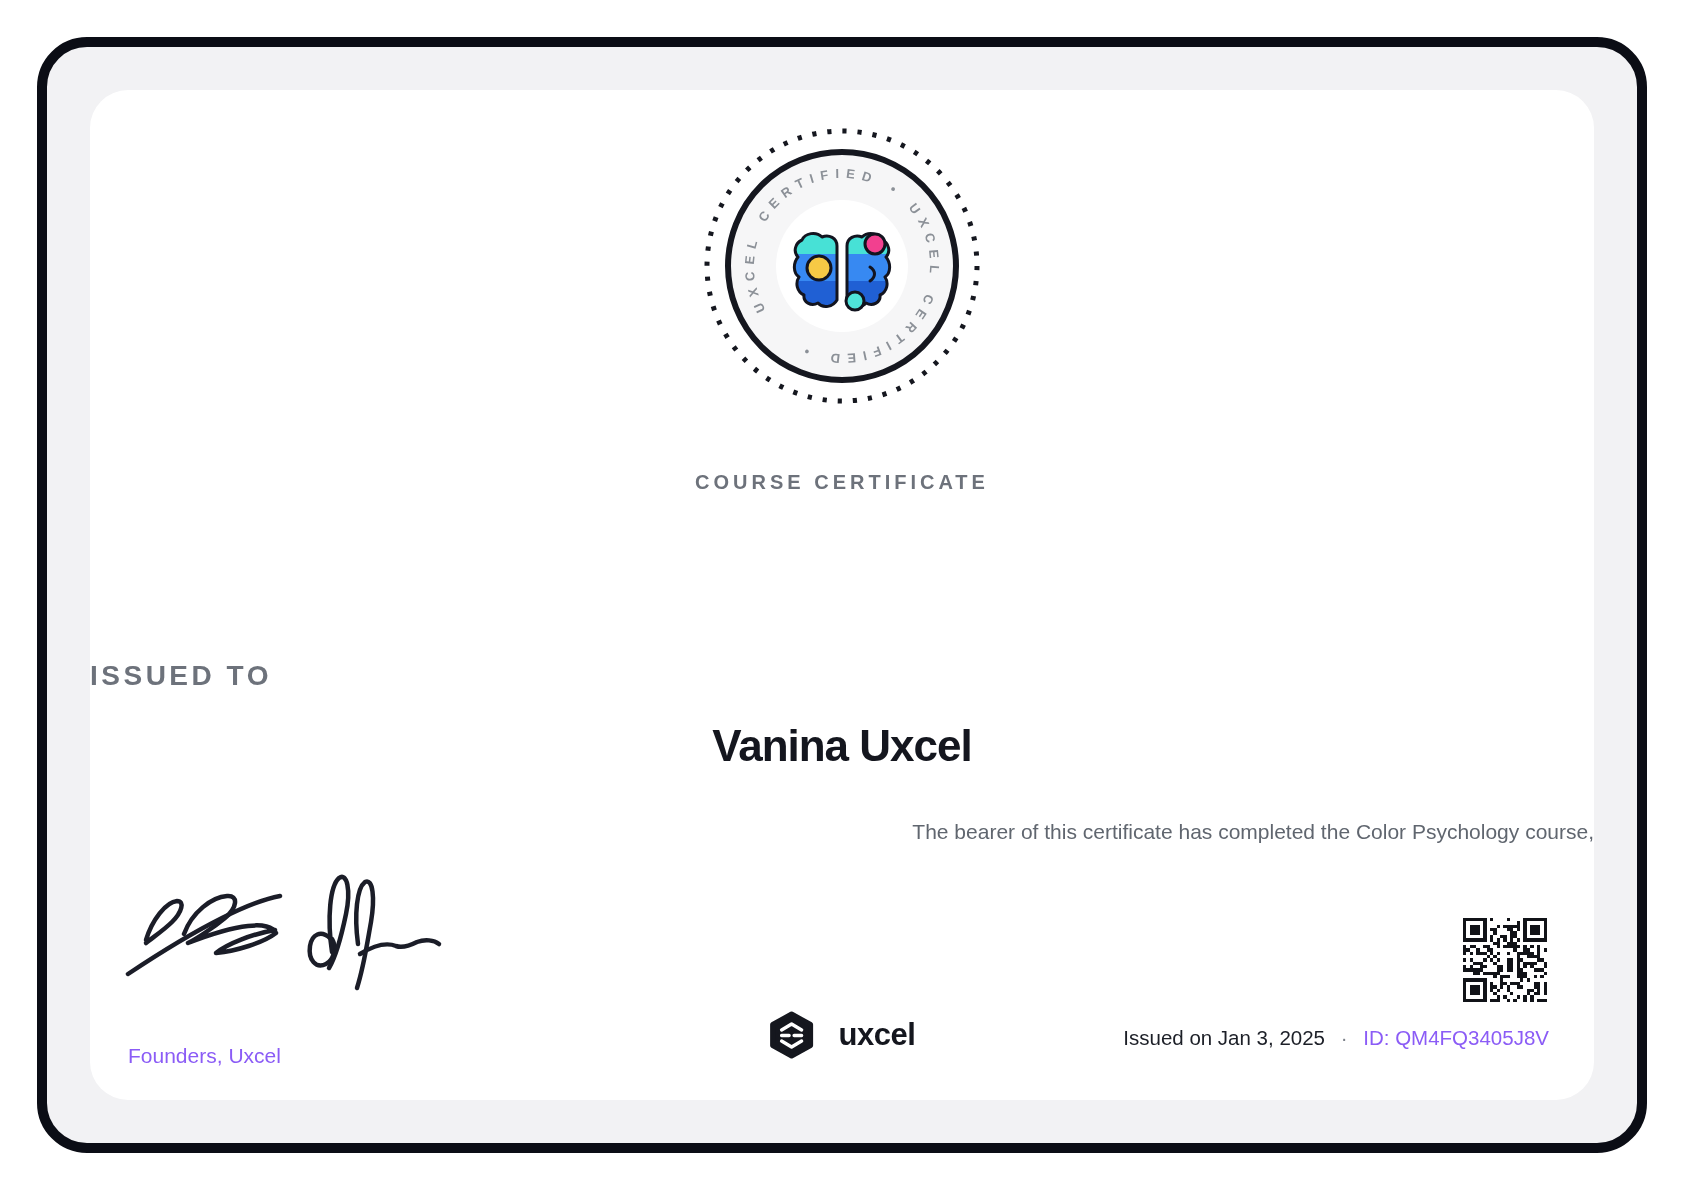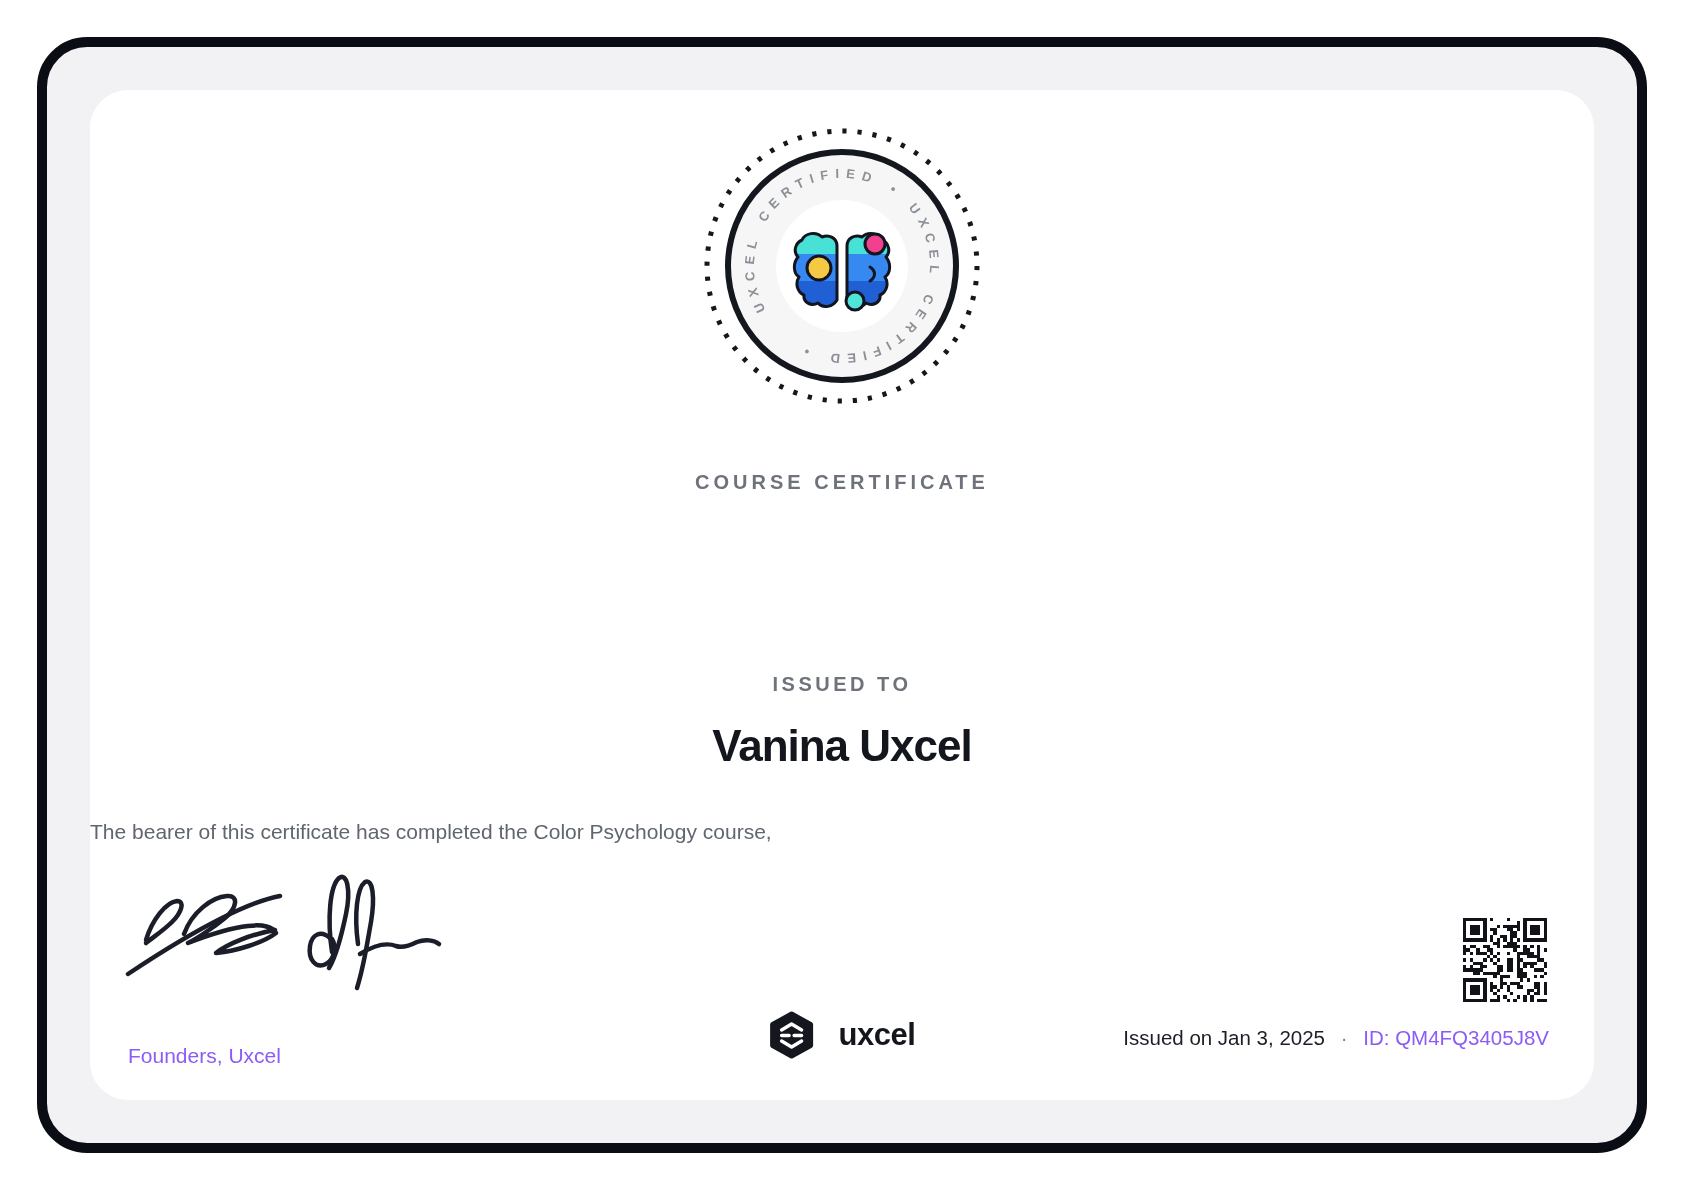--- a/index.html
+++ b/index.html
@@ -24,29 +24,29 @@
     position:absolute; left:0; right:0; top:361px; text-align:center;
     color:#6D727B; font-size:20px; font-weight:700; letter-spacing:4px;margin-top:20px;
   }
   .title-wrap{position:absolute; left:0; right:0; top:414px; text-align:center; line-height:110px;}
   .title{
     display:inline-block; color:#14161E; font-size:96px; font-weight:700;
     letter-spacing:-5px; transform:scaleY(1.16); transform-origin:center;
     white-space:nowrap;
   }
   .issued-to{
-    position:absolute; left:0; right:0; top:583px; text-align:center;
-    color:#6D727B; font-size:20px; font-weight:700; letter-spacing:3.5px;
+    position:absolute; left:0; right:0; top:570px; 
+    color:#6D727B; font-size:28px; font-weight:700; letter-spacing:3.5px;
   }
   .recipient{
     position:absolute; left:0; right:0; top:631px; text-align:center;
     color:#14161E; font-size:44px; font-weight:700; letter-spacing:-1px;
   }
   .description{
-    position:absolute; left:0; right:0; top:723px; text-align:left;
+    position:absolute; left:0; right:0; top:723px; text-align:right;
     color:#60666F; font-size:21px; line-height:38px; font-weight:400;
   }
 
   .signatures{position:absolute; left:34px; top:756px; width:330px; height:150px;}
   .founders{
     position:absolute; left:38px; top:954px; color:#8b5cf6; font-size:21px;
   }
 
   .brand{position:absolute; left:50%; top:921px; transform:translateX(-50%);
          display:flex; align-items:center; gap:24px;}

